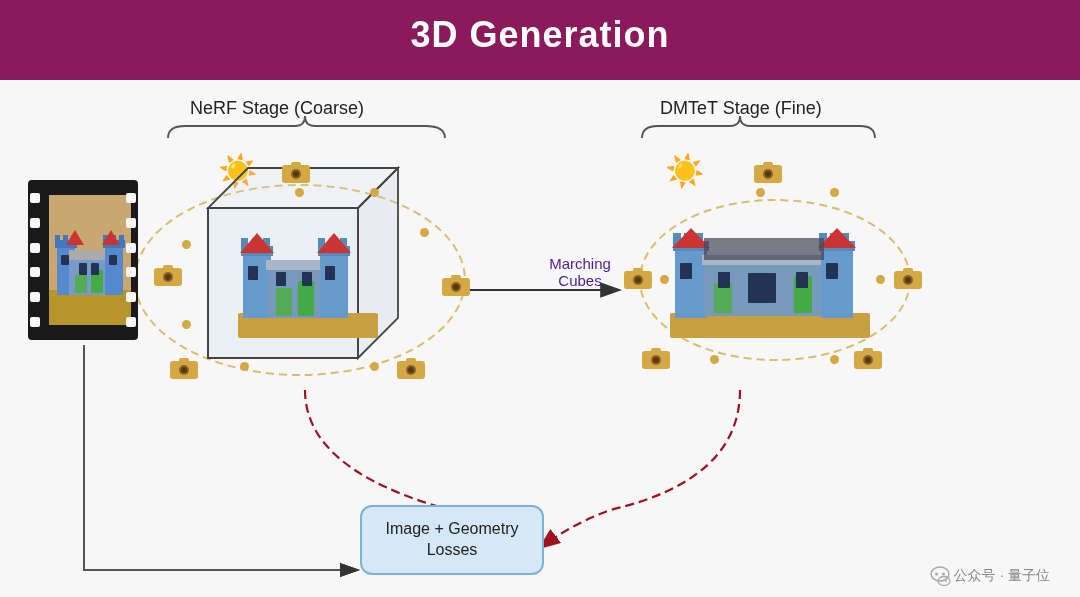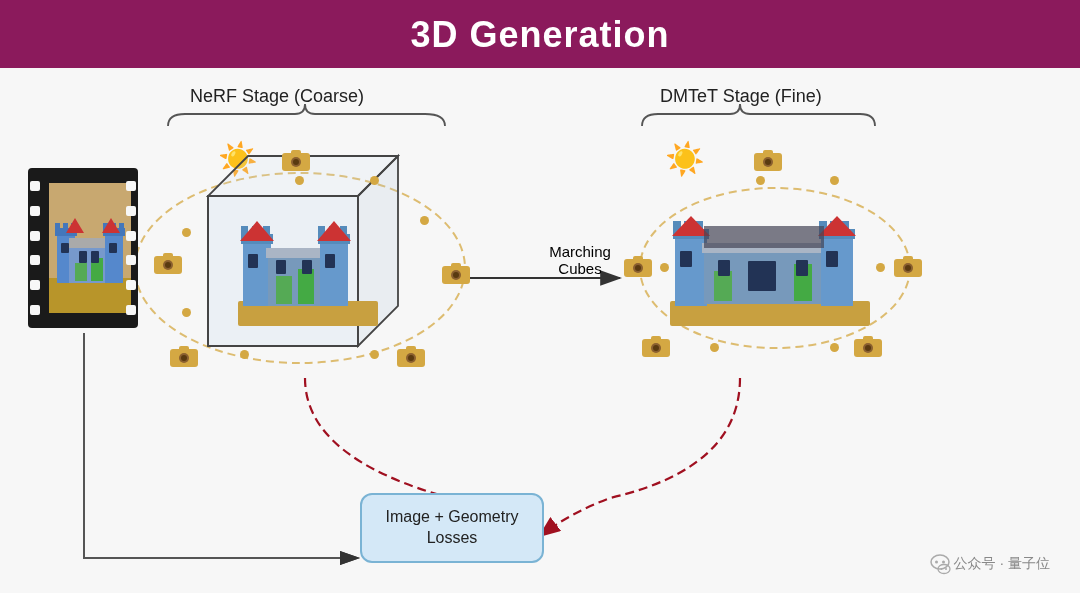--- a/index.html
+++ b/index.html
@@ -9,21 +9,21 @@
       height: 597px;
       background: #ffffff;
       font-family: Arial, sans-serif;
       overflow: hidden;
       position: relative;
     }
 
     .header {
       background: #8B1A5C;
       width: 100%;
-      padding: 14px 0 12px;
+      padding: 14px 0 24px;
       text-align: center;
     }
 
     .header-title {
       color: #ffffff;
       font-size: 36px;
       font-weight: bold;
       letter-spacing: 1px;
     }
 
@@ -136,21 +136,21 @@
       overflow: visible;
     }
 
     
     .marching-label {
       position: absolute;
       left: 530px;
       top: 175px;
       font-size: 15px;
       font-weight: 500;
-      color: #000000;
+      color: #4c1d95;
       text-align: center;
       width: 100px;
     }
 
     
     .watermark {
       position: absolute;
       bottom: 18px;
       right: 30px;
       font-size: 14px;

